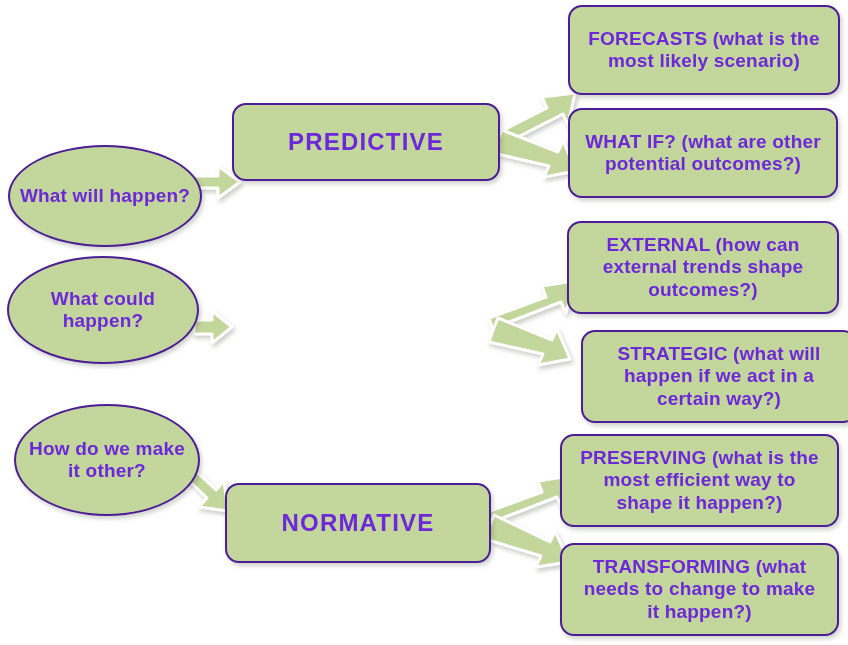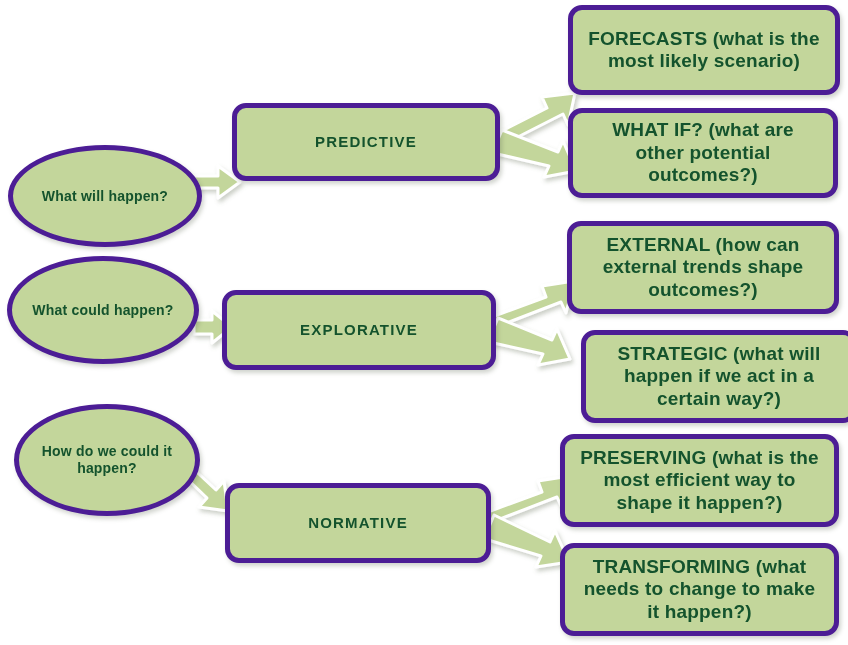--- a/index.html
+++ b/index.html
@@ -25,37 +25,37 @@
     height: 645px;
     pointer-events: none;
   }
   .node {
     position: absolute;
     box-sizing: border-box;
     display: flex;
     align-items: center;
     justify-content: center;
     text-align: center;
-    color: #14532d;
+    color: #6d28d9;
     font-weight: bold;
     line-height: 1.18;
     letter-spacing: 0.2px;
     background: #c3d69b;
-    border: 5px solid #4c1d95;
+    border: 2px solid #4c1d95;
     box-shadow: 2px 3px 4px rgba(90,100,80,0.28);
   }
   .ellipse {
     border-radius: 50%;
-    font-size: 14px;
+    font-size: 19px;
   }
   .rbox {
     border-radius: 14px;
   }
   .stage-box {
-    font-size: 15px;
+    font-size: 24px;
     letter-spacing: 1.2px;
   }
   .leaf-box {
     font-size: 19px;
     padding: 4px 8px;
   }
   .node span {
     display: block;
     width: 100%;
     padding: 0 6px;
@@ -113,30 +113,27 @@
 
   <div class="node ellipse" style="left:8px; top:145px; width:194px; height:102px;">
     <span>What will happen?</span>
   </div>
 
   <div class="node ellipse" style="left:7px; top:256px; width:192px; height:108px;">
     <span>What could happen?</span>
   </div>
 
   <div class="node ellipse" style="left:14px; top:404px; width:186px; height:112px;">
-    <span>How do we could it happen?</span>
+    <span>How do we make it other?</span>
   </div>
 
   <div class="node rbox stage-box" style="left:232px; top:103px; width:268px; height:78px;">
     <span>PREDICTIVE</span>
   </div>
 
-  <div class="node rbox stage-box" style="left:222px; top:290px; width:274px; height:80px;">
-    <span>EXPLORATIVE</span>
-  </div>
 
   <div class="node rbox stage-box" style="left:225px; top:483px; width:266px; height:80px;">
     <span>NORMATIVE</span>
   </div>
 
   <div class="node rbox leaf-box" style="left:568px; top:5px; width:272px; height:90px;">
     <span>FORECASTS (what is the most likely scenario)</span>
   </div>
 
   <div class="node rbox leaf-box" style="left:568px; top:108px; width:270px; height:90px;">

